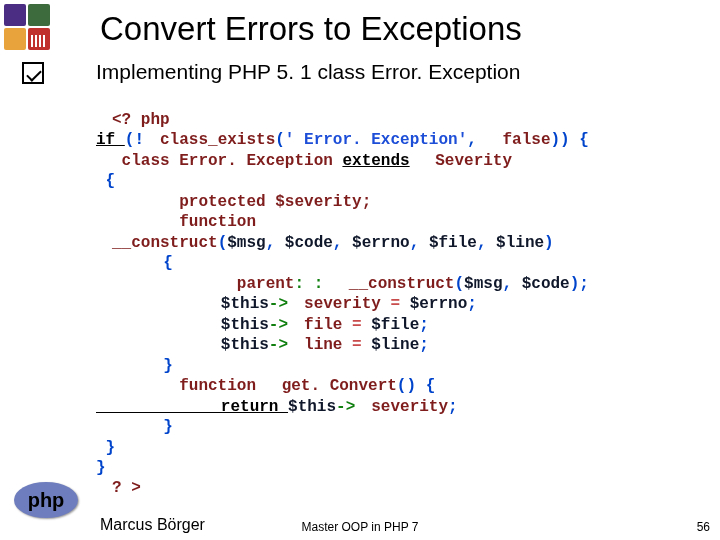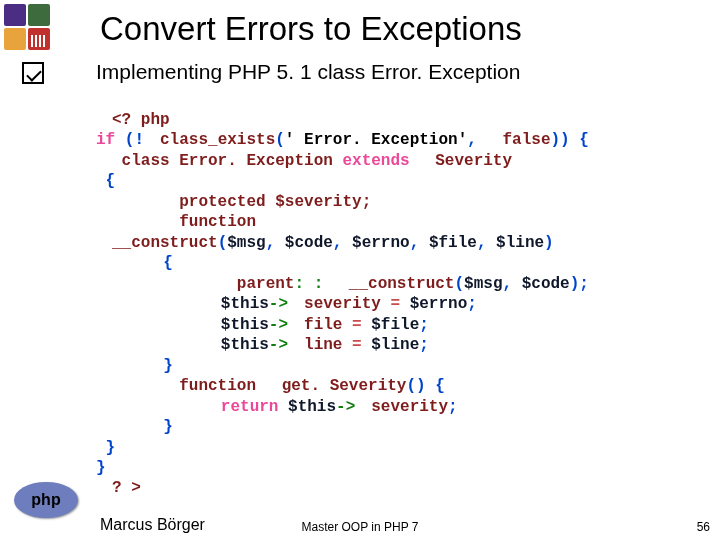--- a/index.html
+++ b/index.html
@@ -52,21 +52,21 @@
     transform: rotate(-45deg);
   }
   .php-logo {
     position: absolute;
     left: 14px; bottom: 22px;
     width: 64px; height: 36px;
     background: #6e7dbd;
     border-radius: 50%;
     color: #000;
     font-weight: bold;
-    font-size: 16px;
+    font-size: 20px;
     text-align: center;
     line-height: 36px;
     box-shadow: 1px 1px 2px rgba(0,0,0,0.4);
   }
   .slide-title {
     position: absolute;
     left: 100px; top: 10px;
     font-size: 33px;
     font-family: Verdana, Arial, sans-serif;
   }
@@ -80,23 +80,23 @@
     position: absolute;
     left: 96px; top: 110px;
     right: 10px;
     font-family: "Courier New", monospace;
     font-size: 16px;
     line-height: 1.28;
     font-weight: bold;
     white-space: pre;
   }
   .c-default { color: #7f1d1d; margin-left: 16px; }
-  .c-kw      { color: #ec4899; }
+  .c-kw      { color: #000000; text-decoration: underline; }
   .c-paren   { color: #0044cc; }
-  .c-str     { color: #000000; }
+  .c-str     { color: #1d4ed8; }
   .c-var     { color: #0f172a; }
   .c-op      { color: #107f10; }
   .c-assign  { color: #c94c4c; }
   .footer-left {
     position: absolute;
     left: 100px; bottom: 6px;
     font-size: 16px;
   }
   .footer-center {
     position: absolute;
@@ -133,21 +133,21 @@
 <span class="c-paren"> {</span>
 <span class="c-default">       protected $severity;</span>
 <span class="c-default">       function </span>
 <span class="c-default">__construct</span><span class="c-paren">(</span><span class="c-var">$msg</span><span class="c-paren">, </span><span class="c-var">$code</span><span class="c-paren">, </span><span class="c-var">$errno</span><span class="c-paren">, </span><span class="c-var">$file</span><span class="c-paren">, </span><span class="c-var">$line</span><span class="c-paren">)</span>
 <span class="c-paren">       {</span>
 <span class="c-default">             parent</span><span class="c-op">: : </span><span class="c-default">__construct</span><span class="c-paren">(</span><span class="c-var">$msg</span><span class="c-paren">, </span><span class="c-var">$code</span><span class="c-paren">);</span>
 <span class="c-var">             $this</span><span class="c-op">-&gt;</span><span class="c-default">severity </span><span class="c-assign">= </span><span class="c-var">$errno</span><span class="c-paren">;</span>
 <span class="c-var">             $this</span><span class="c-op">-&gt;</span><span class="c-default">file </span><span class="c-assign">= </span><span class="c-var">$file</span><span class="c-paren">;</span>
 <span class="c-var">             $this</span><span class="c-op">-&gt;</span><span class="c-default">line </span><span class="c-assign">= </span><span class="c-var">$line</span><span class="c-paren">;</span>
 <span class="c-paren">       }</span>
-<span class="c-default">       function </span><span class="c-default">get. Severity</span><span class="c-paren">() {</span>
+<span class="c-default">       function </span><span class="c-default">get. Convert</span><span class="c-paren">() {</span>
 <span class="c-kw">             return </span><span class="c-var">$this</span><span class="c-op">-&gt;</span><span class="c-default">severity</span><span class="c-paren">;</span>
 <span class="c-paren">       }</span>
 <span class="c-paren"> }</span>
 <span class="c-paren">}</span>
 <span class="c-default">? &gt;</span></div>
 
 <div class="footer-left">Marcus Börger</div>
 <div class="footer-center">Master OOP in PHP 7</div>
 <div class="footer-right">56</div>
 

